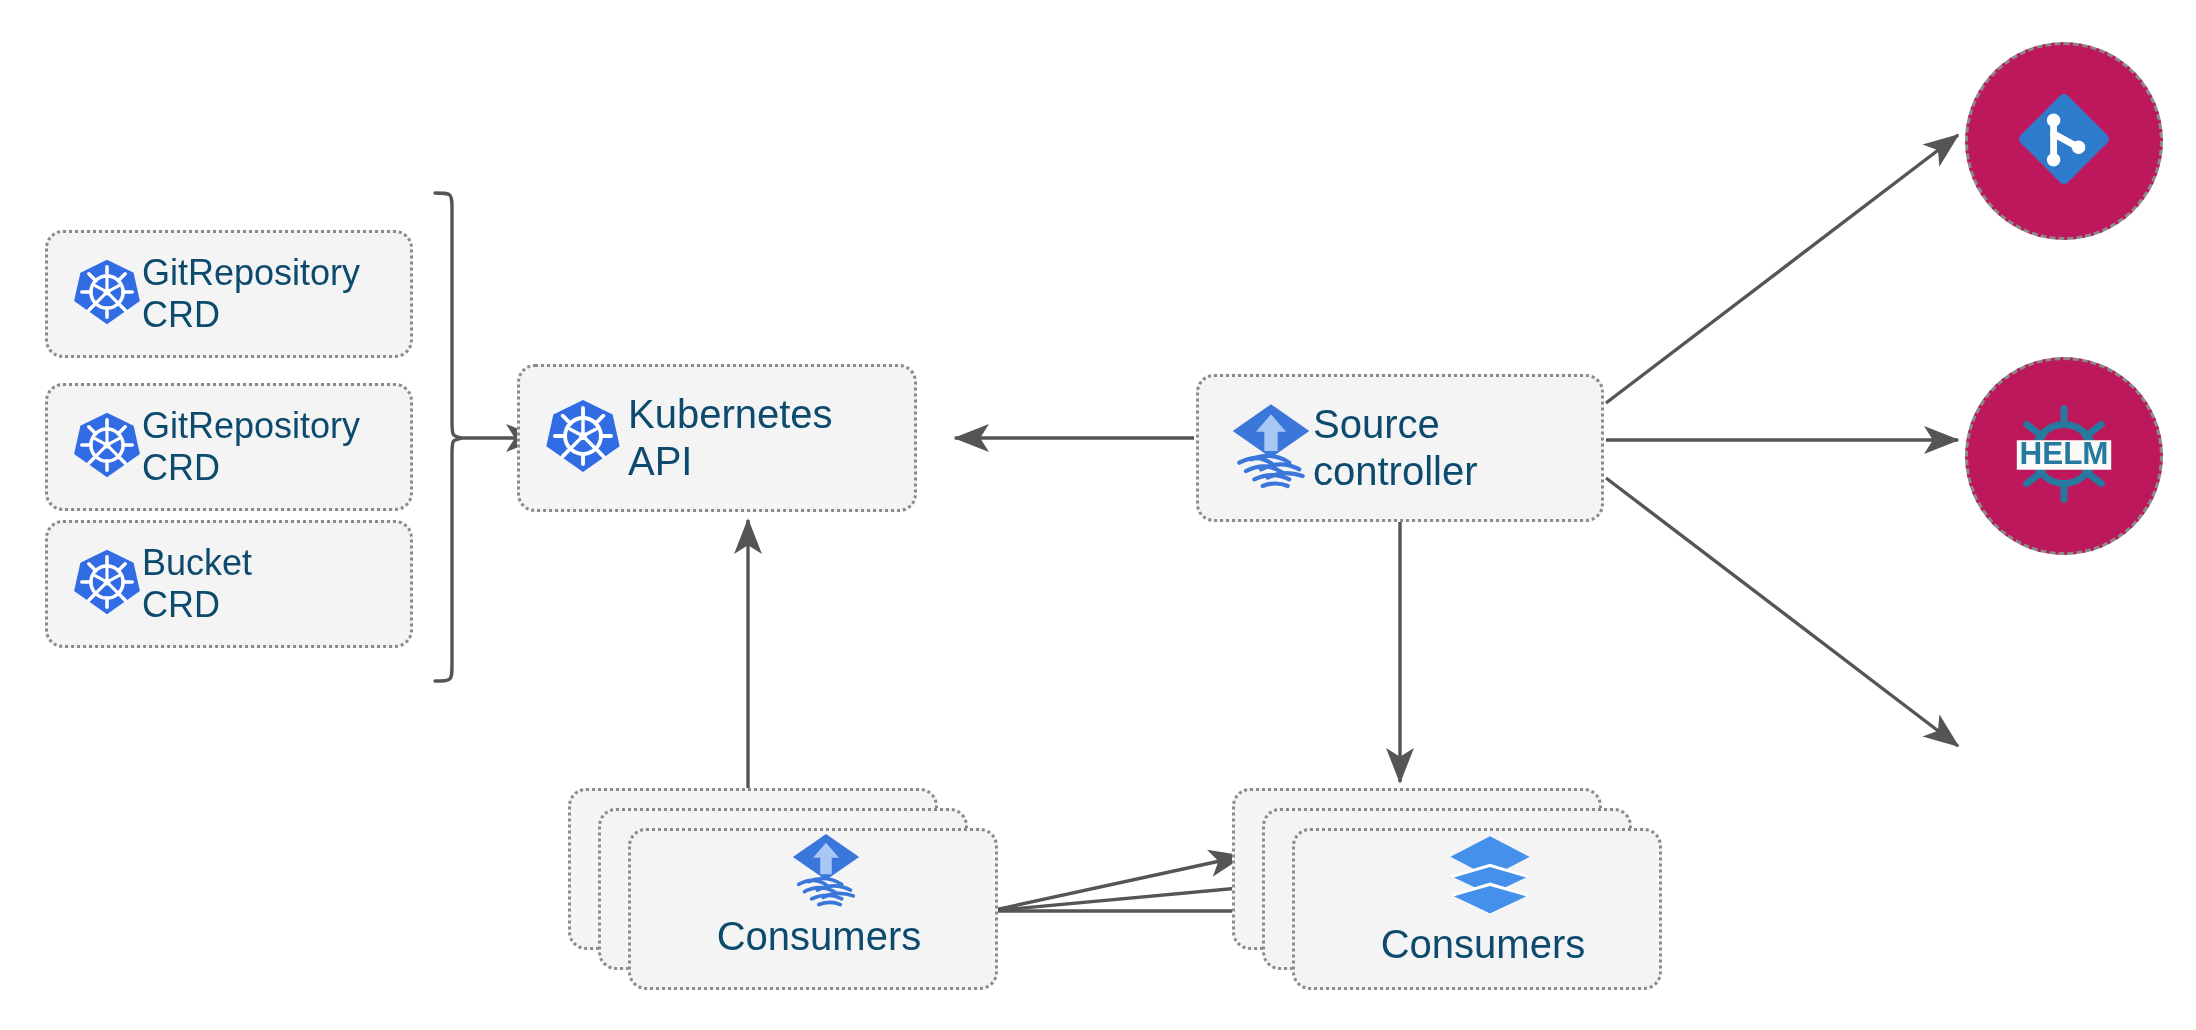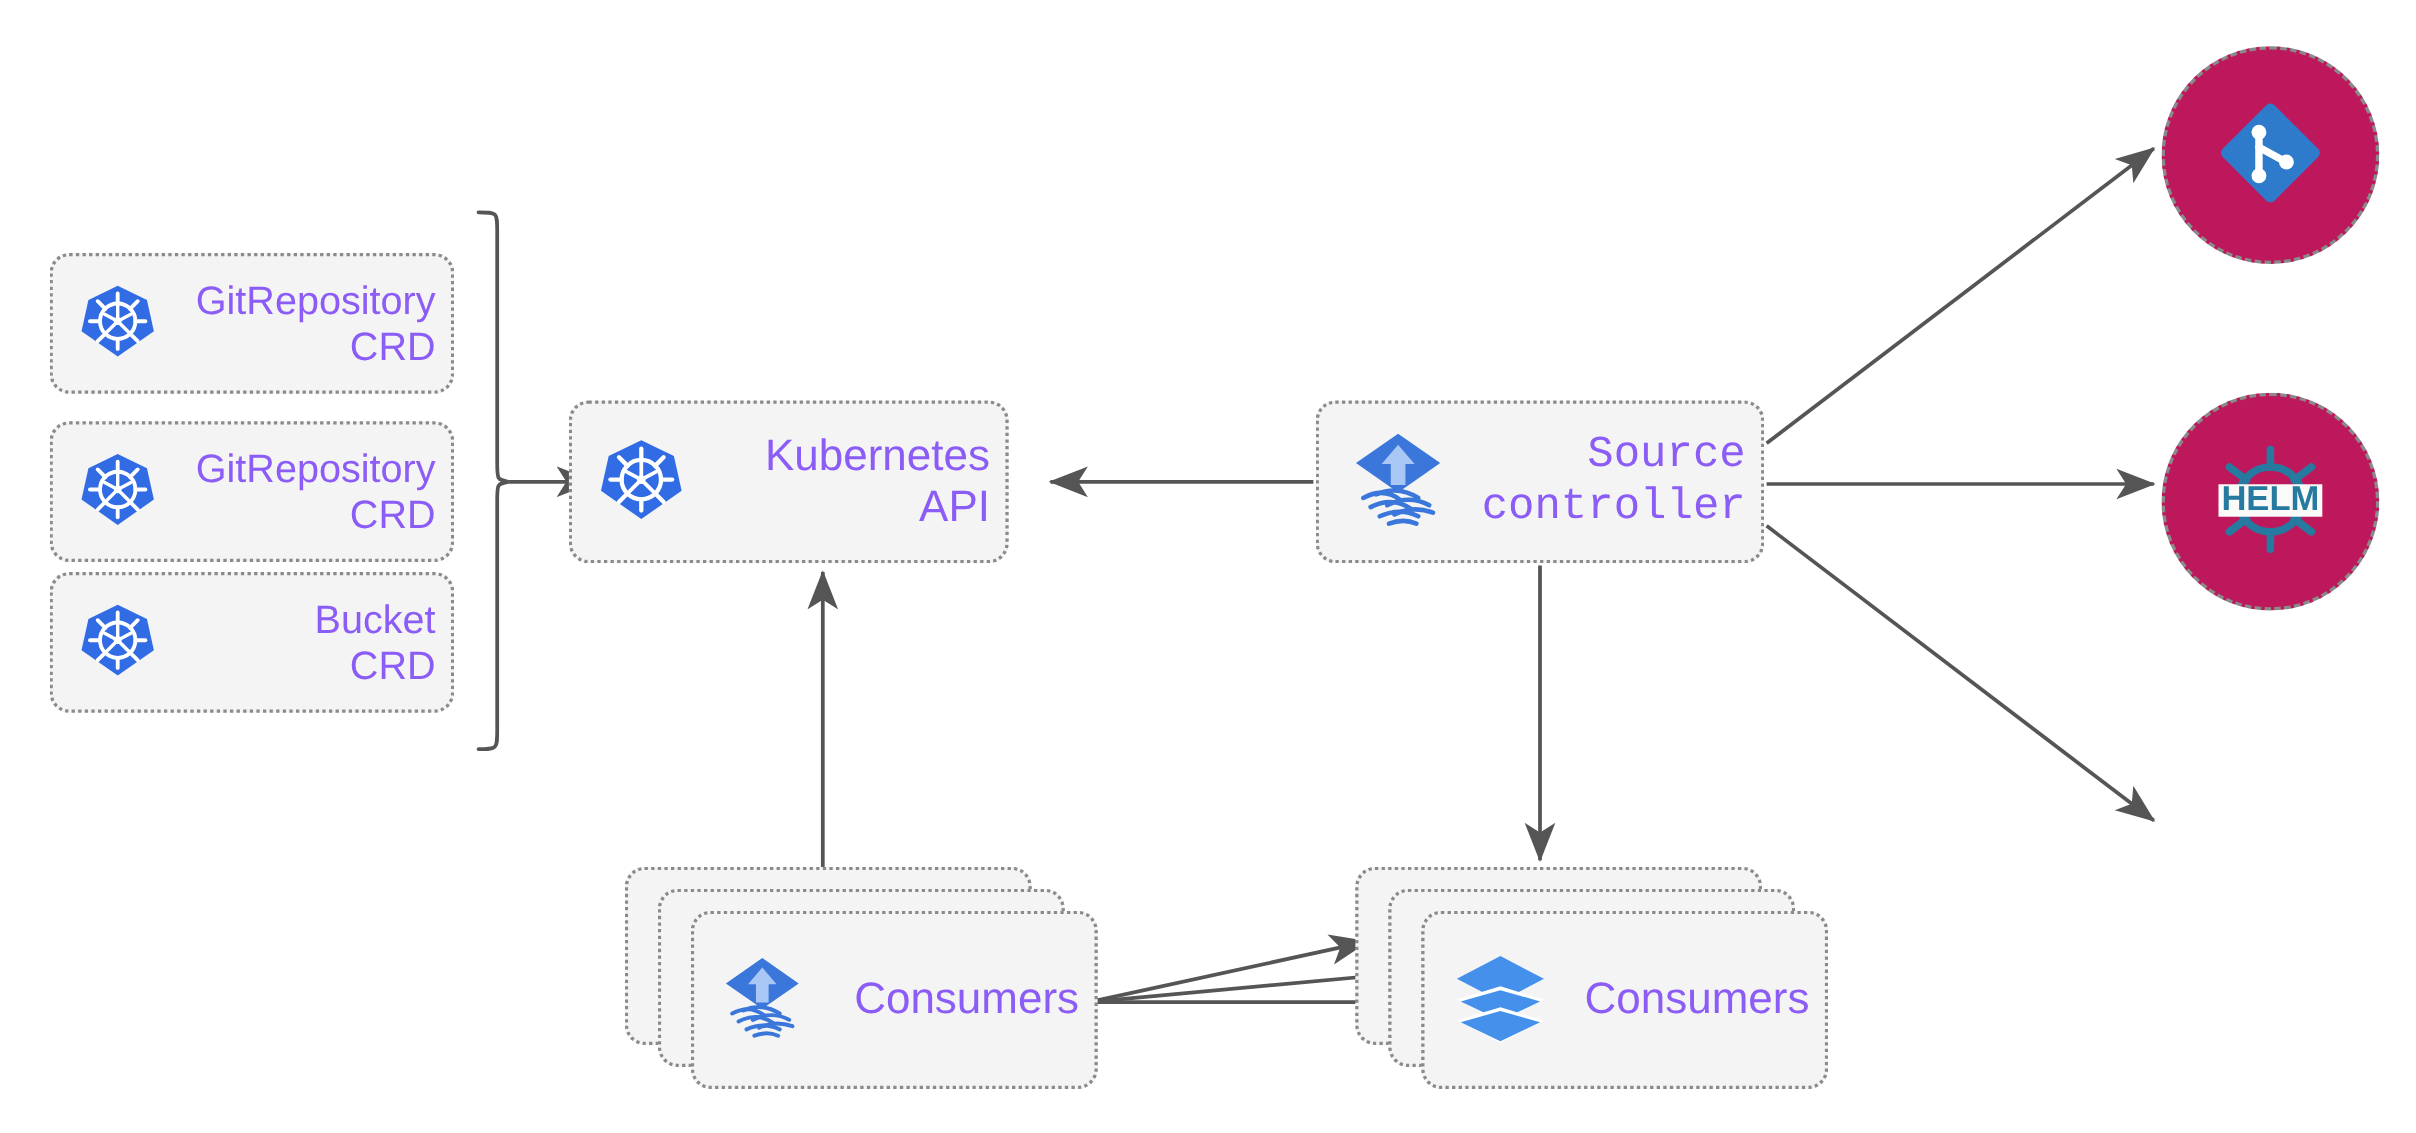--- a/index.html
+++ b/index.html
@@ -34,57 +34,57 @@
     border: 3px dotted #8a8a8a;
     border-radius: 18px;
     display: flex;
     flex-direction: row;
     align-items: center;
     justify-content: flex-start;
   }
   .node-label {
     font-size: 37px;
     line-height: 1.18;
-    color: #8b5cf6;
-    text-align: right;
+    color: #0c4a6e;
+    text-align: left;
     white-space: pre-line;
     flex: 1 1 auto;
     padding-right: 14px;
   }
   .node-icon {
     flex: 0 0 auto;
     display: block;
   }
 
   
   .crd-box { width: 368px; height: 128px; padding-left: 24px; }
   .crd-box .node-label { font-size: 36px; }
 
   
   #node-k8s-api { left: 517px; top: 364px; width: 400px; height: 148px; padding-left: 24px; }
   #node-k8s-api .node-label { font-size: 40px; padding-left: 6px; }
 
   
-  #node-source-controller { left: 1196px; top: 364px; width: 408px; height: 148px; padding-left: 30px; font-family: Liberation Mono, monospace; }
+  #node-source-controller { left: 1196px; top: 374px; width: 408px; height: 148px; padding-left: 30px; }
   #node-source-controller .node-label { font-size: 40px; }
 
   
   .stack {
     position: absolute;
   }
   .stack .layer {
     position: absolute;
     box-sizing: border-box;
     background: #f4f4f4;
     border: 3px dotted #8a8a8a;
     border-radius: 18px;
   }
   .stack .layer.front {
     display: flex;
-    flex-direction: row;
+    flex-direction: column;
     align-items: center;
     padding-left: 26px;
   }
 
   #stack-consumers { left: 568px; top: 788px; width: 430px; height: 200px; }
   #stack-artifacts { left: 1232px; top: 788px; width: 430px; height: 200px; }
   .stack .layer.l1 { left: 0px;  top: 0px;  width: 370px; height: 162px; }
   .stack .layer.l2 { left: 30px; top: 20px; width: 370px; height: 162px; }
   .stack .layer.l3 { left: 60px; top: 40px; width: 370px; height: 162px; }
   .stack .node-label { font-size: 40px; }

